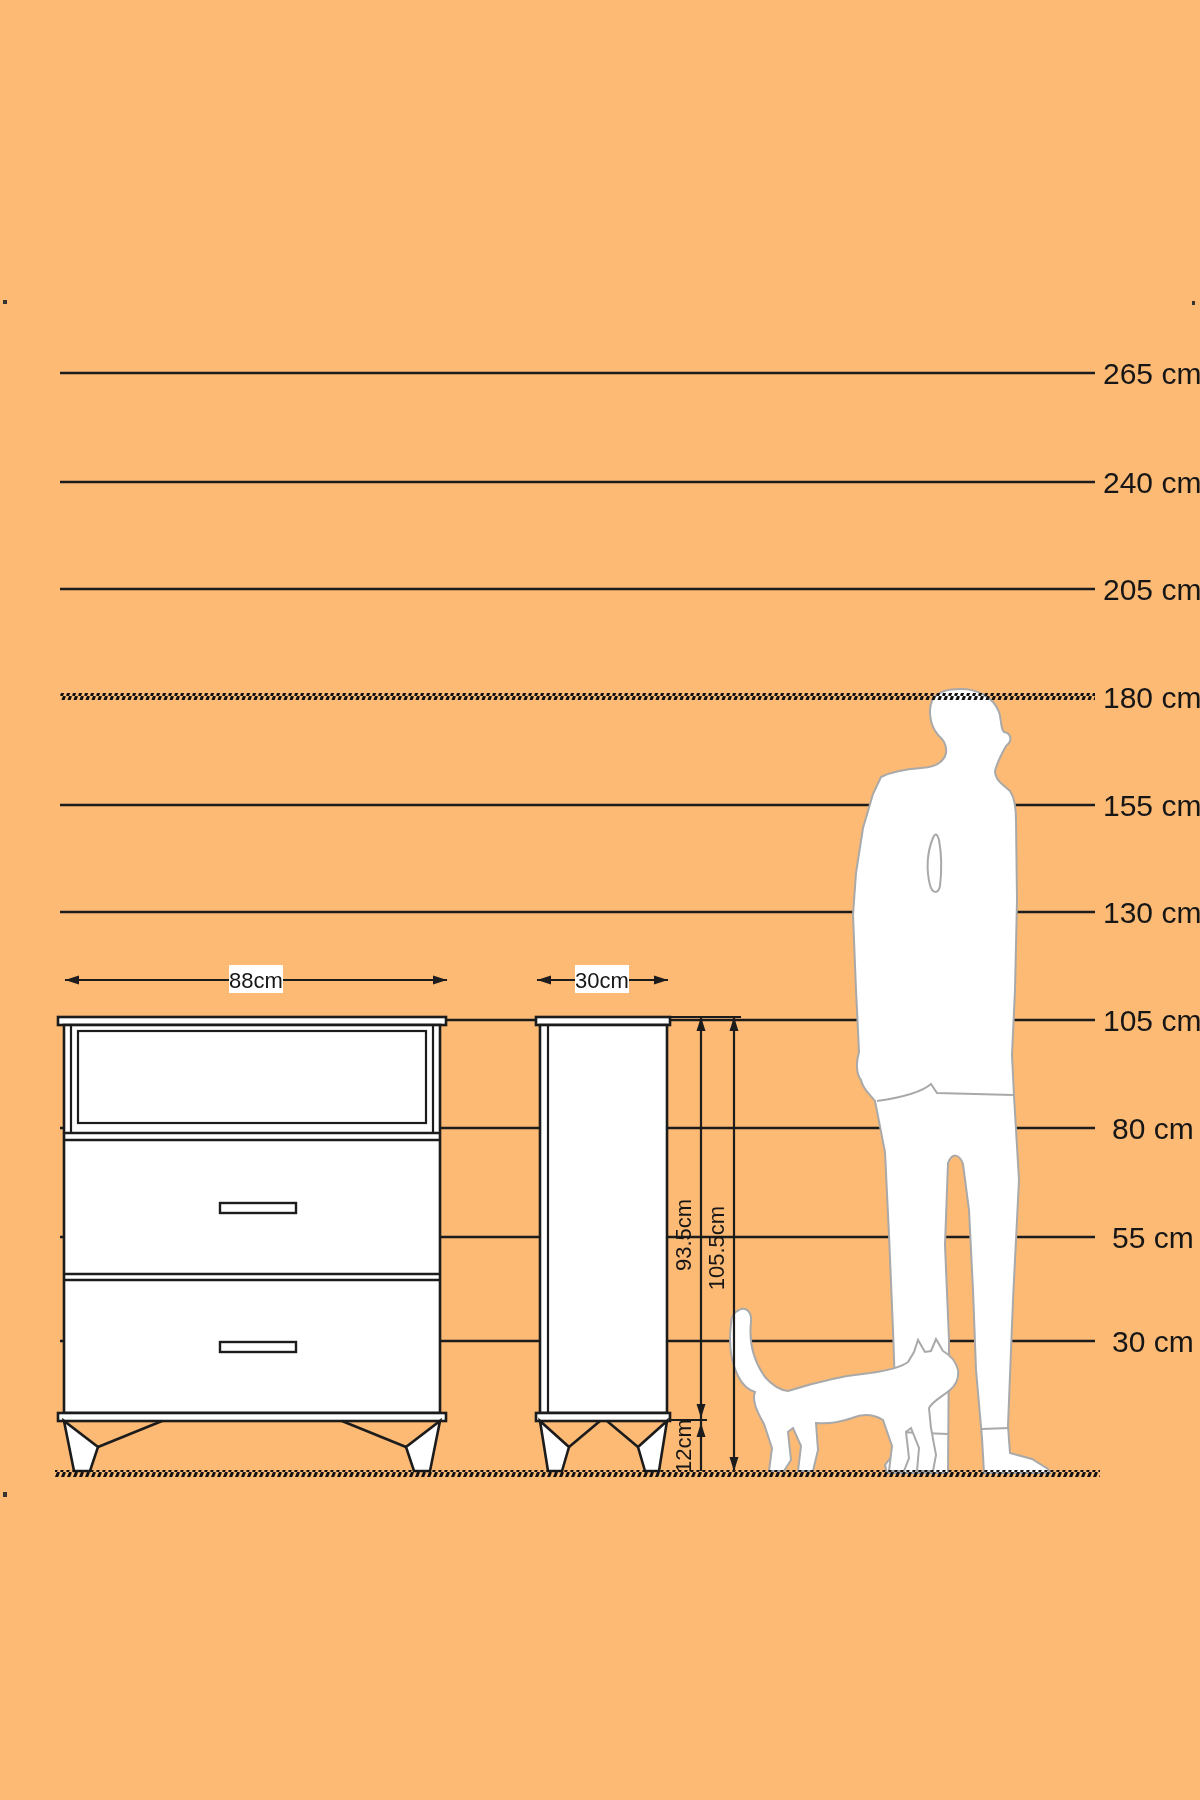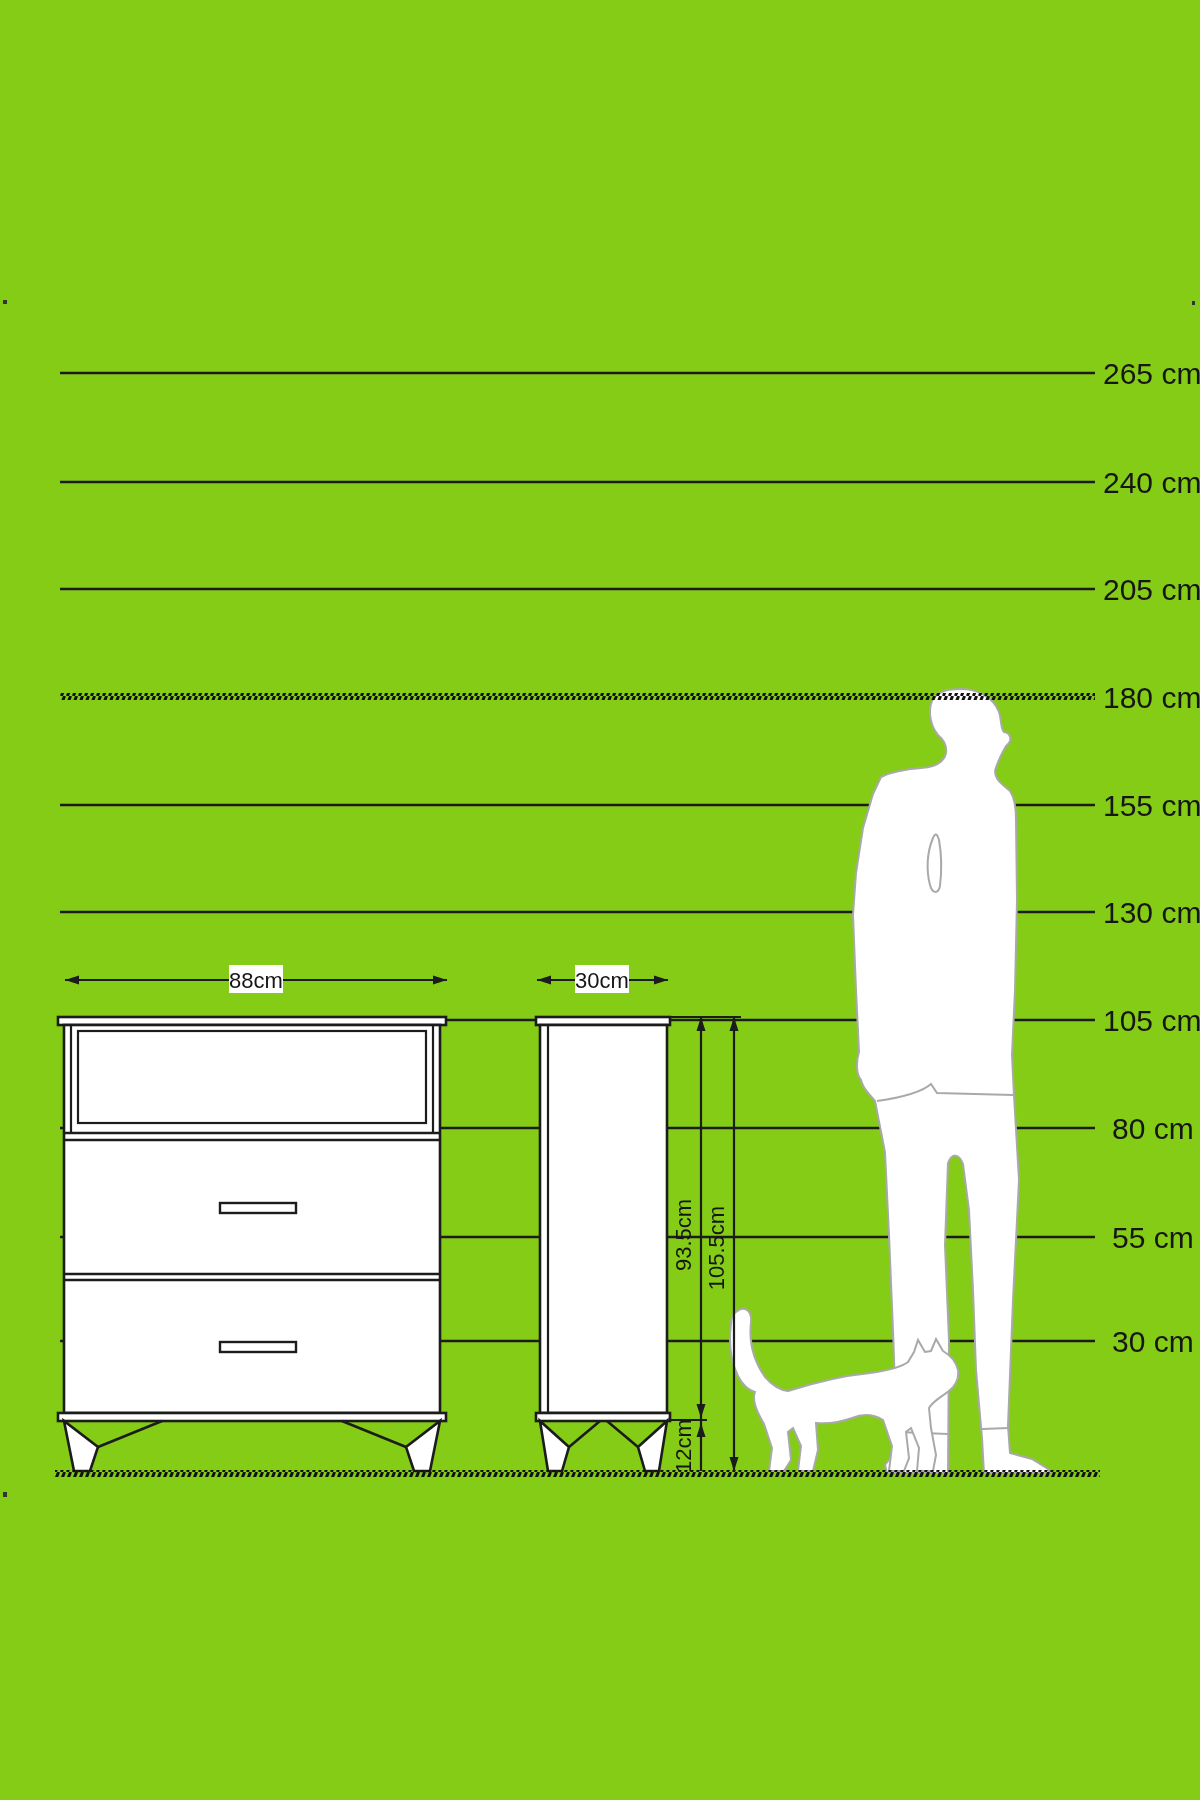--- a/index.html
+++ b/index.html
@@ -1,17 +1,17 @@
 <!DOCTYPE html>
 <html><head>
 <meta charset="utf-8">
 <title>Furniture Size Diagram</title>
 <style>
   html,body{margin:0;padding:0;background:#ffffff;}
-  .stage{position:relative;width:1200px;height:1800px;background:#84cc16;overflow:hidden;}
+  .stage{position:relative;width:1200px;height:1800px;background:#fdba74;overflow:hidden;}
   svg{position:absolute;left:0;top:0;}
   svg text{font-family:"Liberation Sans","DejaVu Sans",sans-serif;fill:#161616;}
   .scale-label{font-size:30px;}
   .dim-label{font-size:22px;}
 </style>
 </head>
 <body>
 
 <div class="stage">
 <svg width="1200" height="1800" viewBox="0 0 1200 1800">

